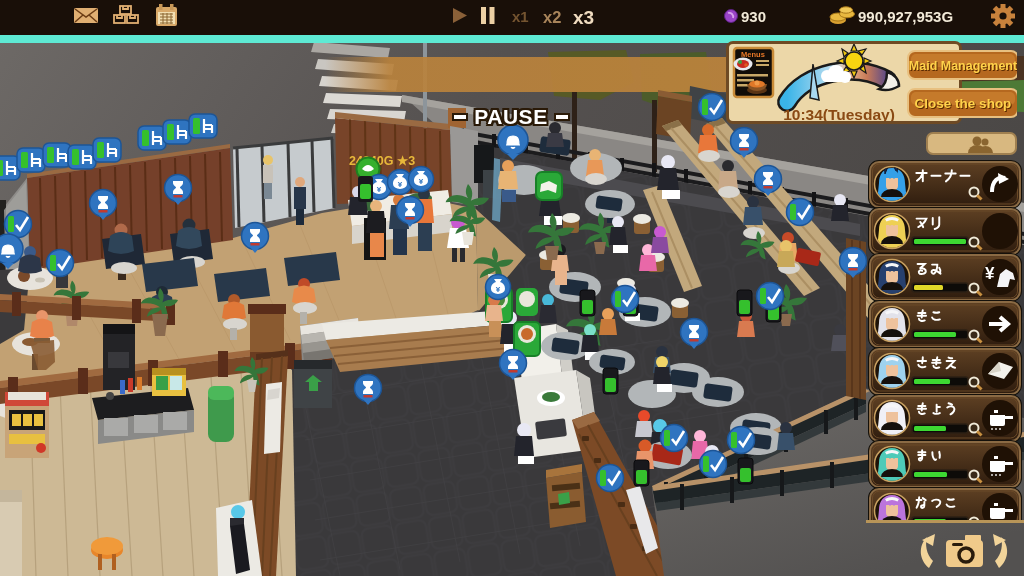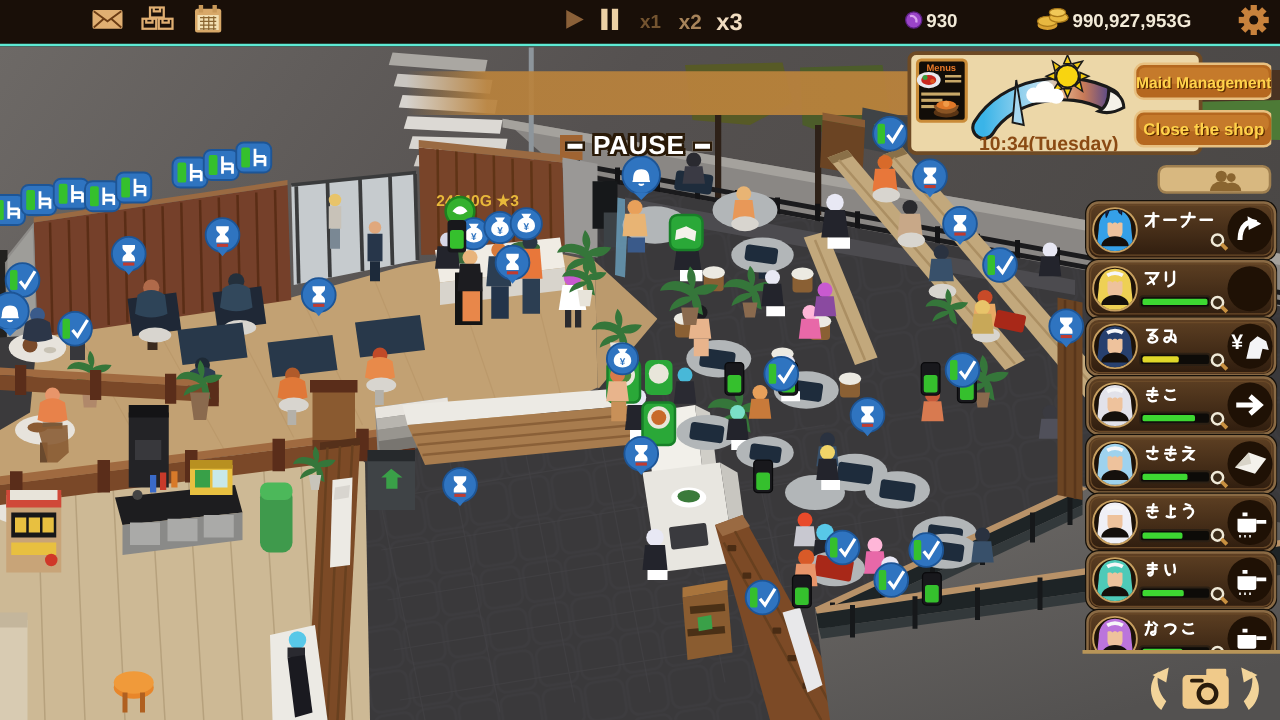--- a/index.html
+++ b/index.html
@@ -989,21 +989,21 @@
 <use href="#checkicon" transform="translate(625,299)"></use>
 <use href="#checkicon" transform="translate(674,438)"></use>
 
 <use href="#bellicon" transform="translate(8,249)"></use>
 <use href="#bellicon" transform="translate(513,140)"></use>
 
 <use href="#yenbag" transform="translate(498,287)"></use>
 
 </svg>
 
-<div class="ui" style="left:0;top:0;width:1024px;height:35px;background:#190f08;border-bottom:2px solid #5eead4;">
+<div class="ui" style="left:0;top:0;width:1024px;height:35px;background:#190f08;border-bottom:8px solid #5eead4;">
 <svg width="1024" height="37">
 
 <g>
           <rect x="74" y="8" width="24" height="15" rx="1.5" fill="#e0af72"></rect>
           <path d="M75,9 L86,17 L97,9 M75,22 L83,15 M97,22 L89,15" stroke="#6b3c14" stroke-width="1.5" fill="none"></path>
         </g>
 
 <g stroke="#e0af72" stroke-width="1.8" fill="none">
           <rect x="120" y="6" width="11" height="8"></rect>
           <path d="M123,6 v3 h5 v-3"></path>

